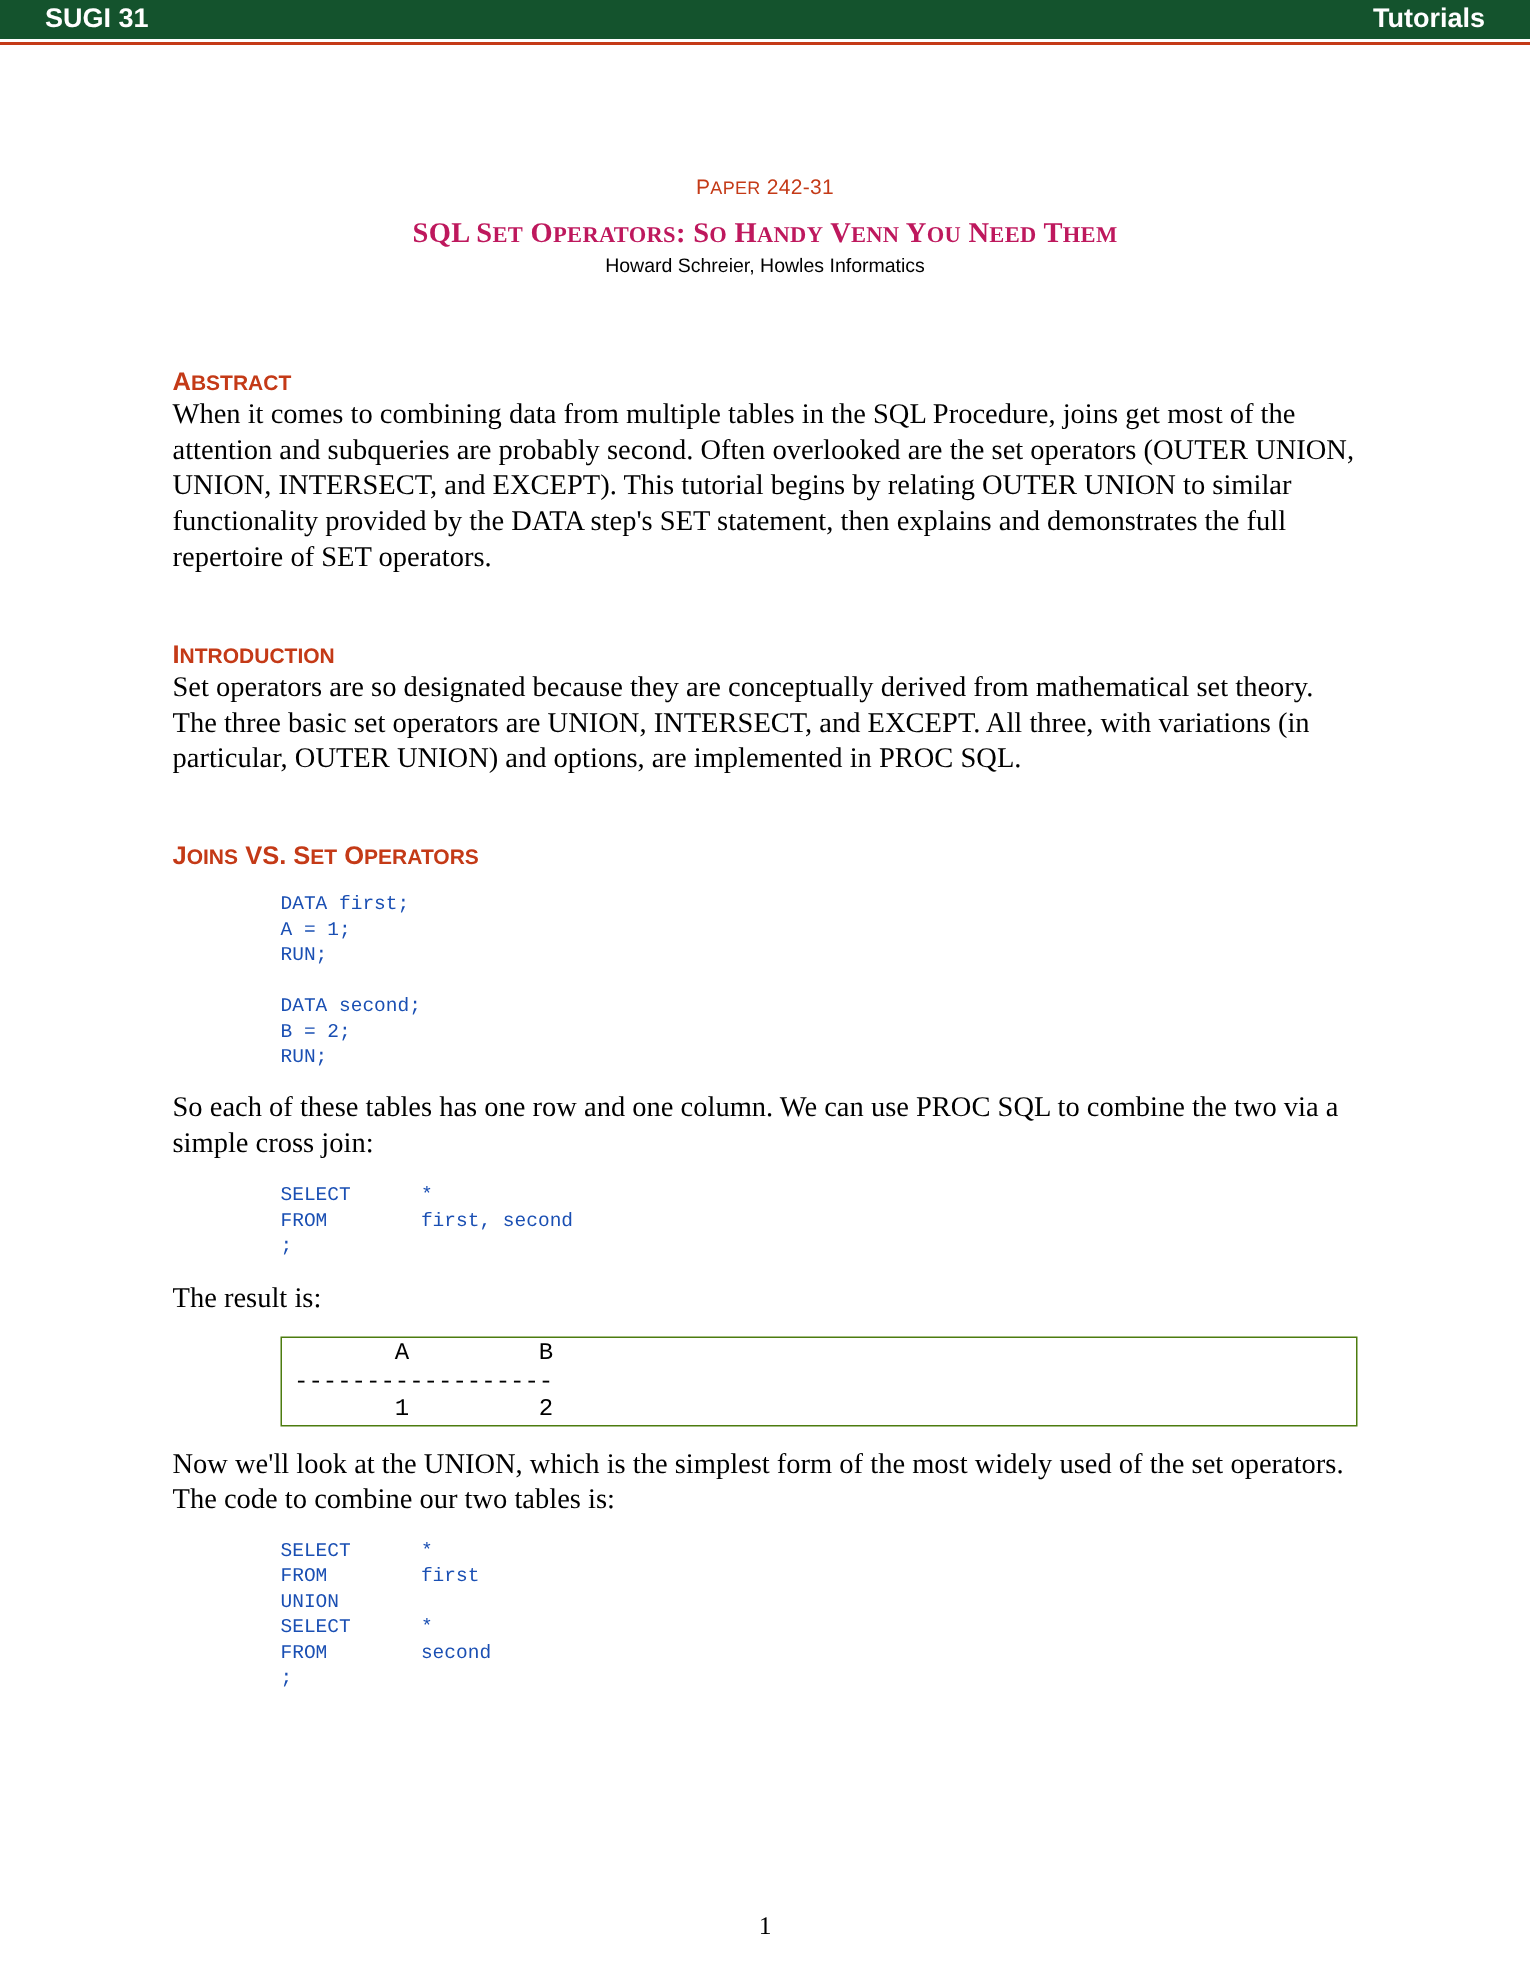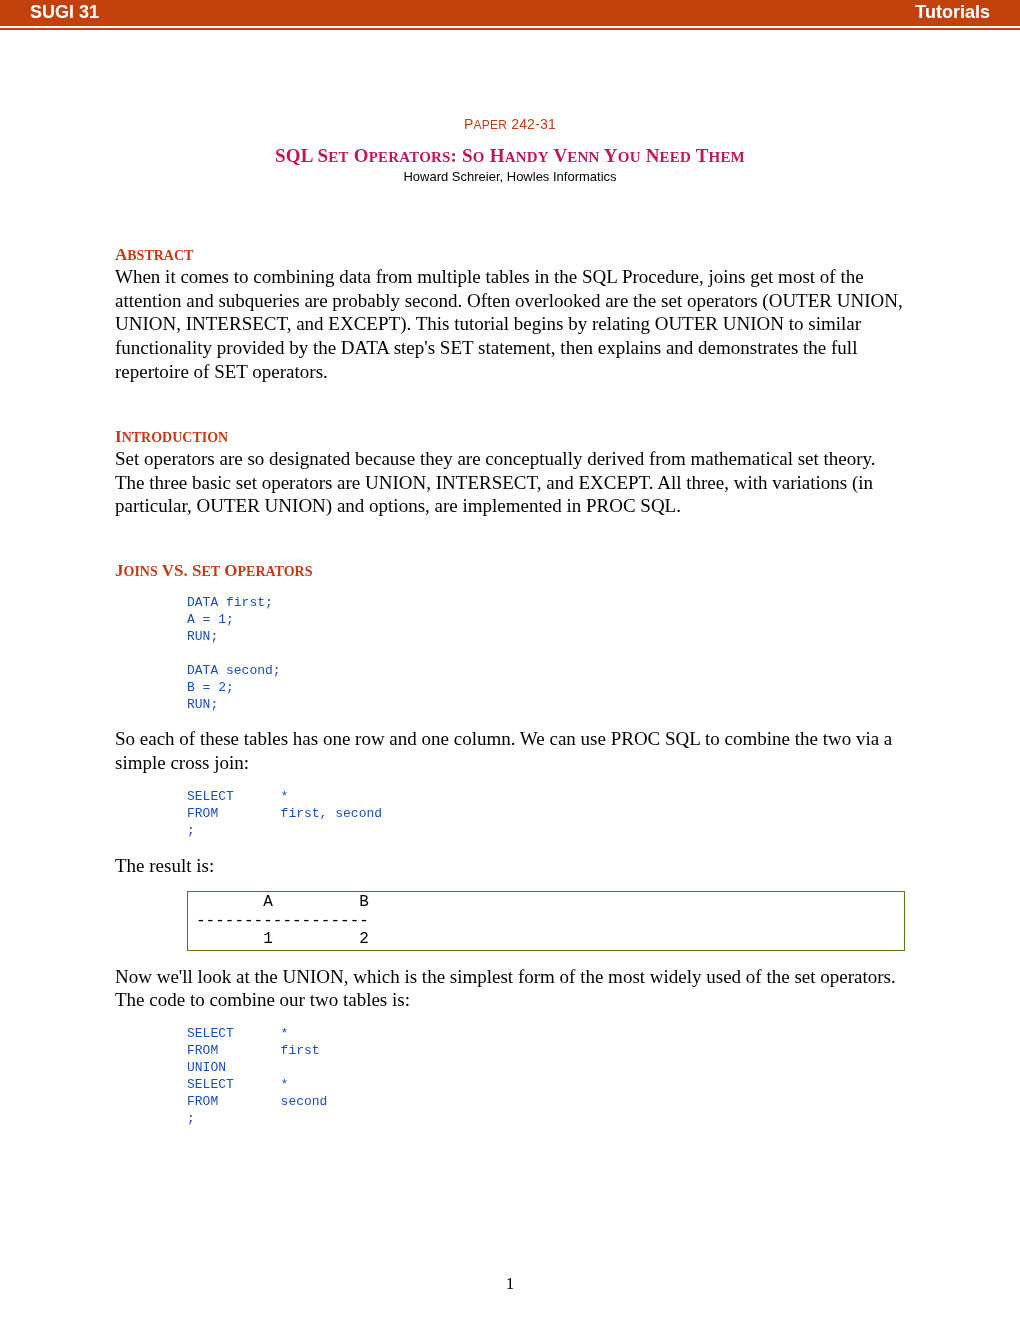--- a/index.html
+++ b/index.html
@@ -11,21 +11,21 @@
     line-height: 1.25;
     color: #000000;
   }
   .page {
     width: 1020px;
     height: 1320px;
     position: relative;
     box-sizing: border-box;
   }
   .topbar {
-    background: #c2410c;
+    background: #14532d;
     height: 26px;
     width: 100%;
     position: relative;
     color: #ffffff;
     font-family: Arial, Helvetica, sans-serif;
     font-weight: bold;
     font-size: 18px;
   }
   .topbar .left {
     position: absolute;
@@ -66,21 +66,21 @@
     letter-spacing: 0.2px;
   }
   .title .sc { font-size: 15px; }
   .author {
     font-family: Arial, Helvetica, sans-serif;
     font-size: 13px;
     margin-top: 2px;
   }
   .section-heading {
     color: #c43a17;
-    font-family: Liberation Serif, serif;
+    font-family: Liberation Sans, sans-serif;
     font-weight: bold;
     font-size: 17px;
   }
   .section-heading .sc { font-size: 14px; }
   .para {
     margin: 0;
   }
   .gap-large { height: 58px; }
   .gap-med { height: 42px; }
   .gap-small { height: 14px; }

